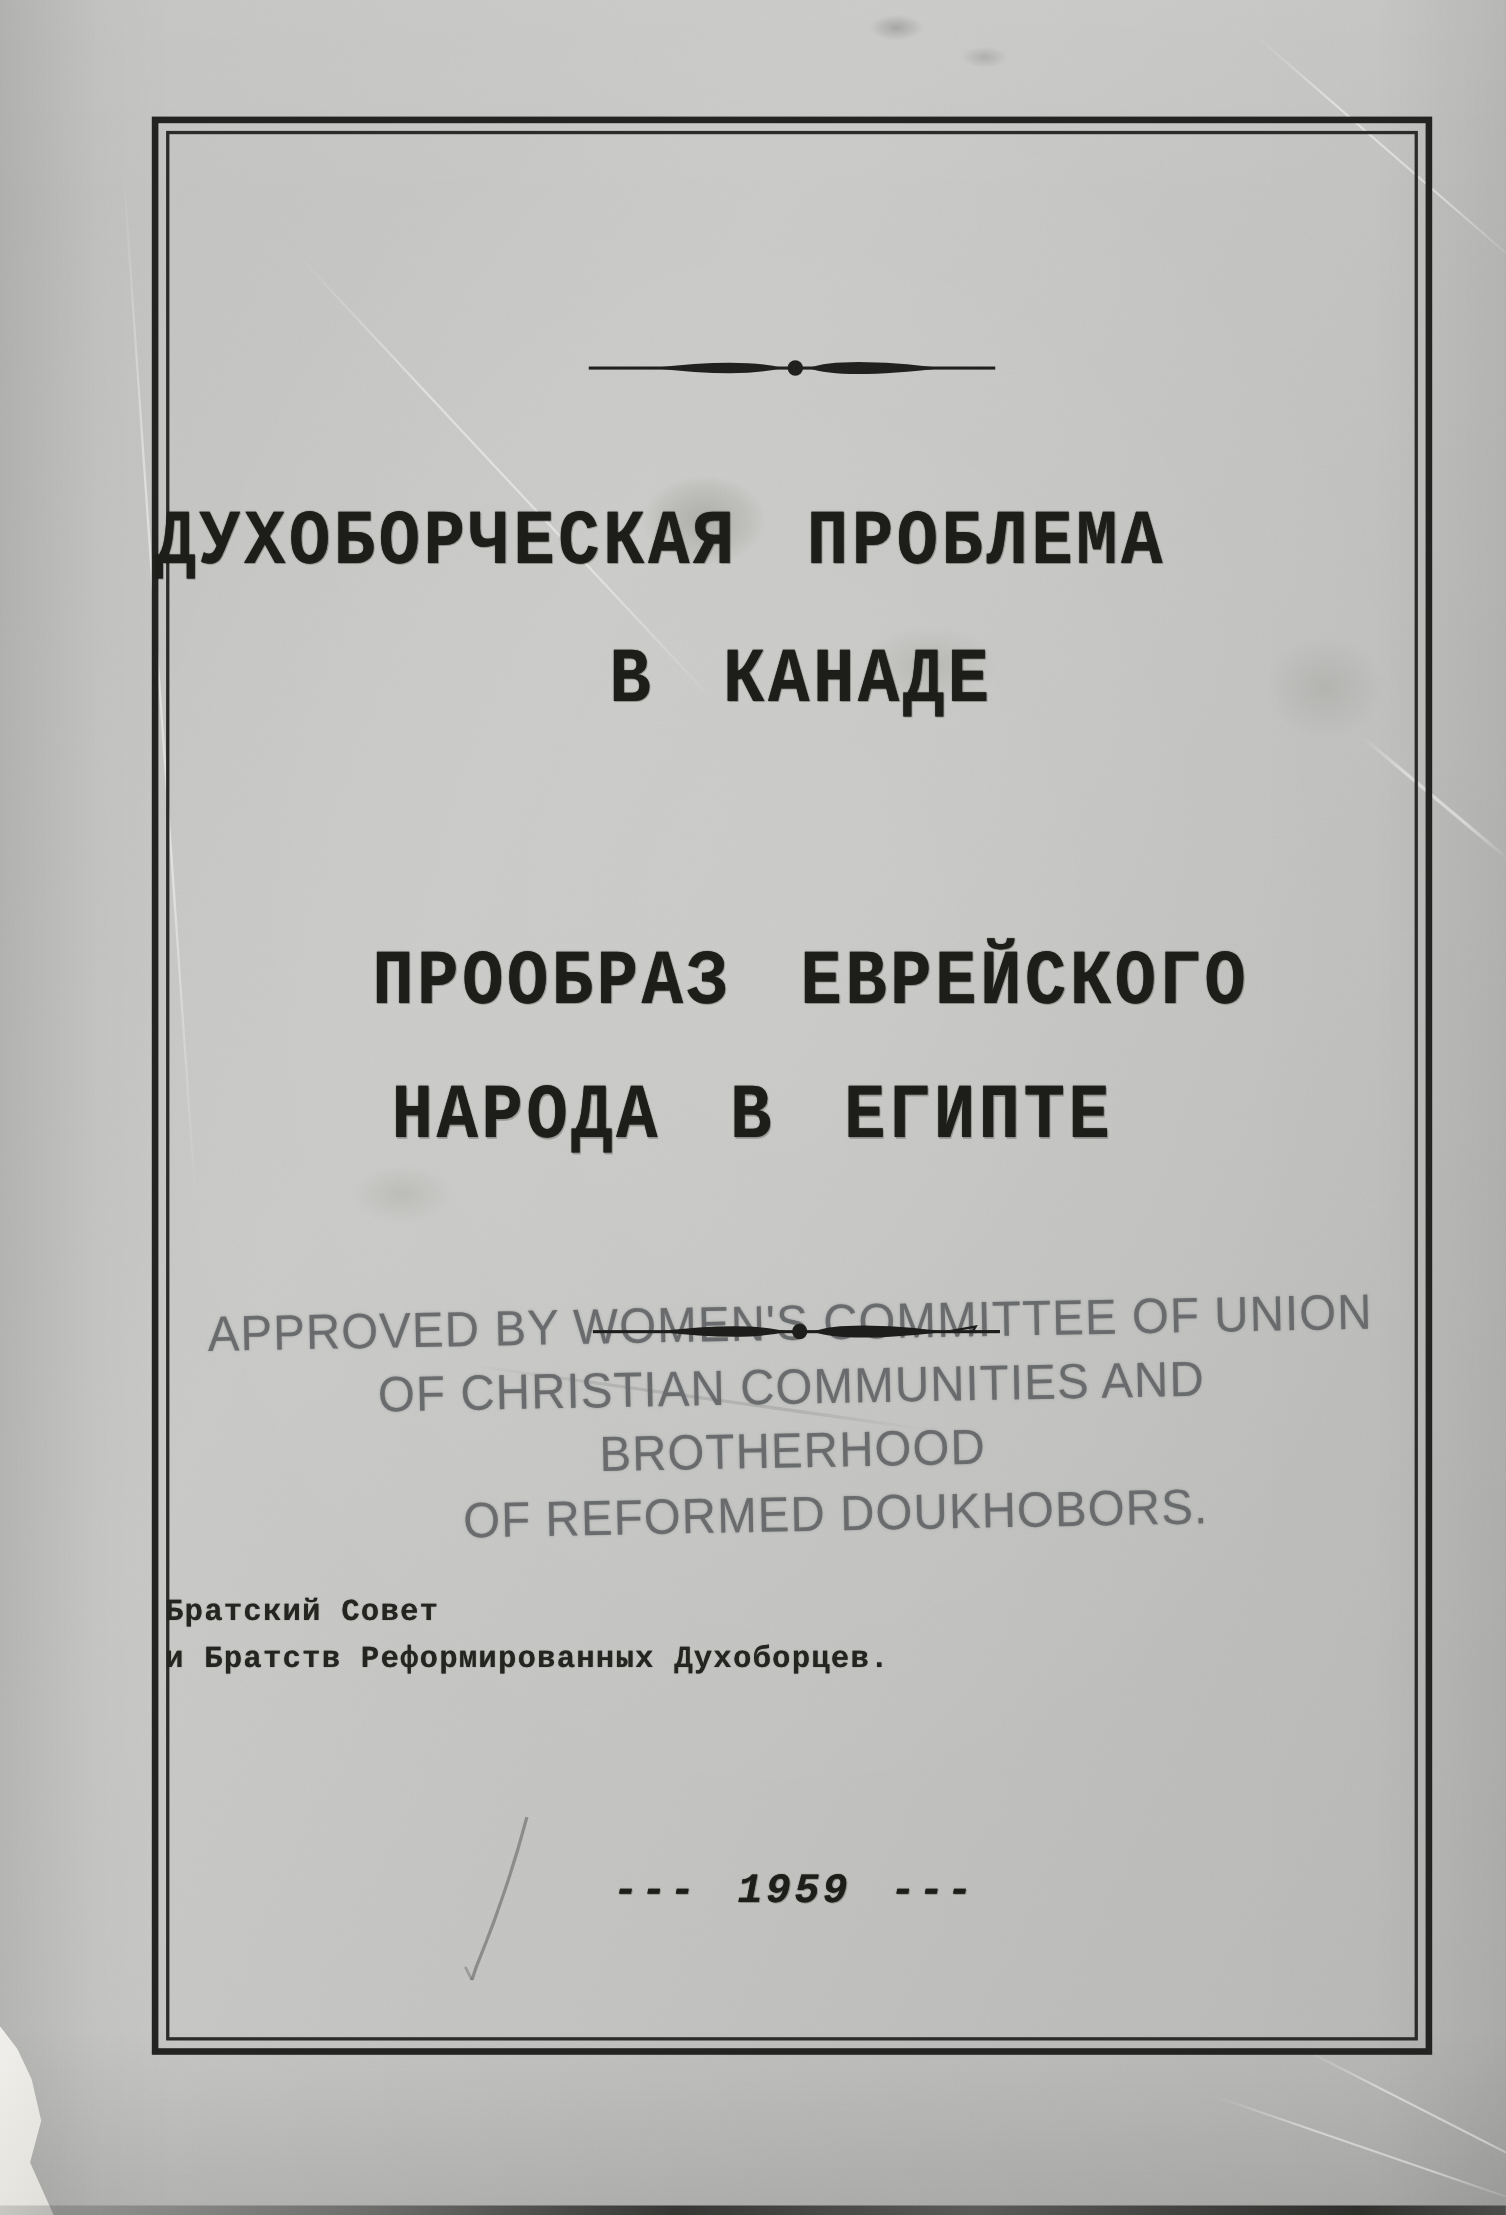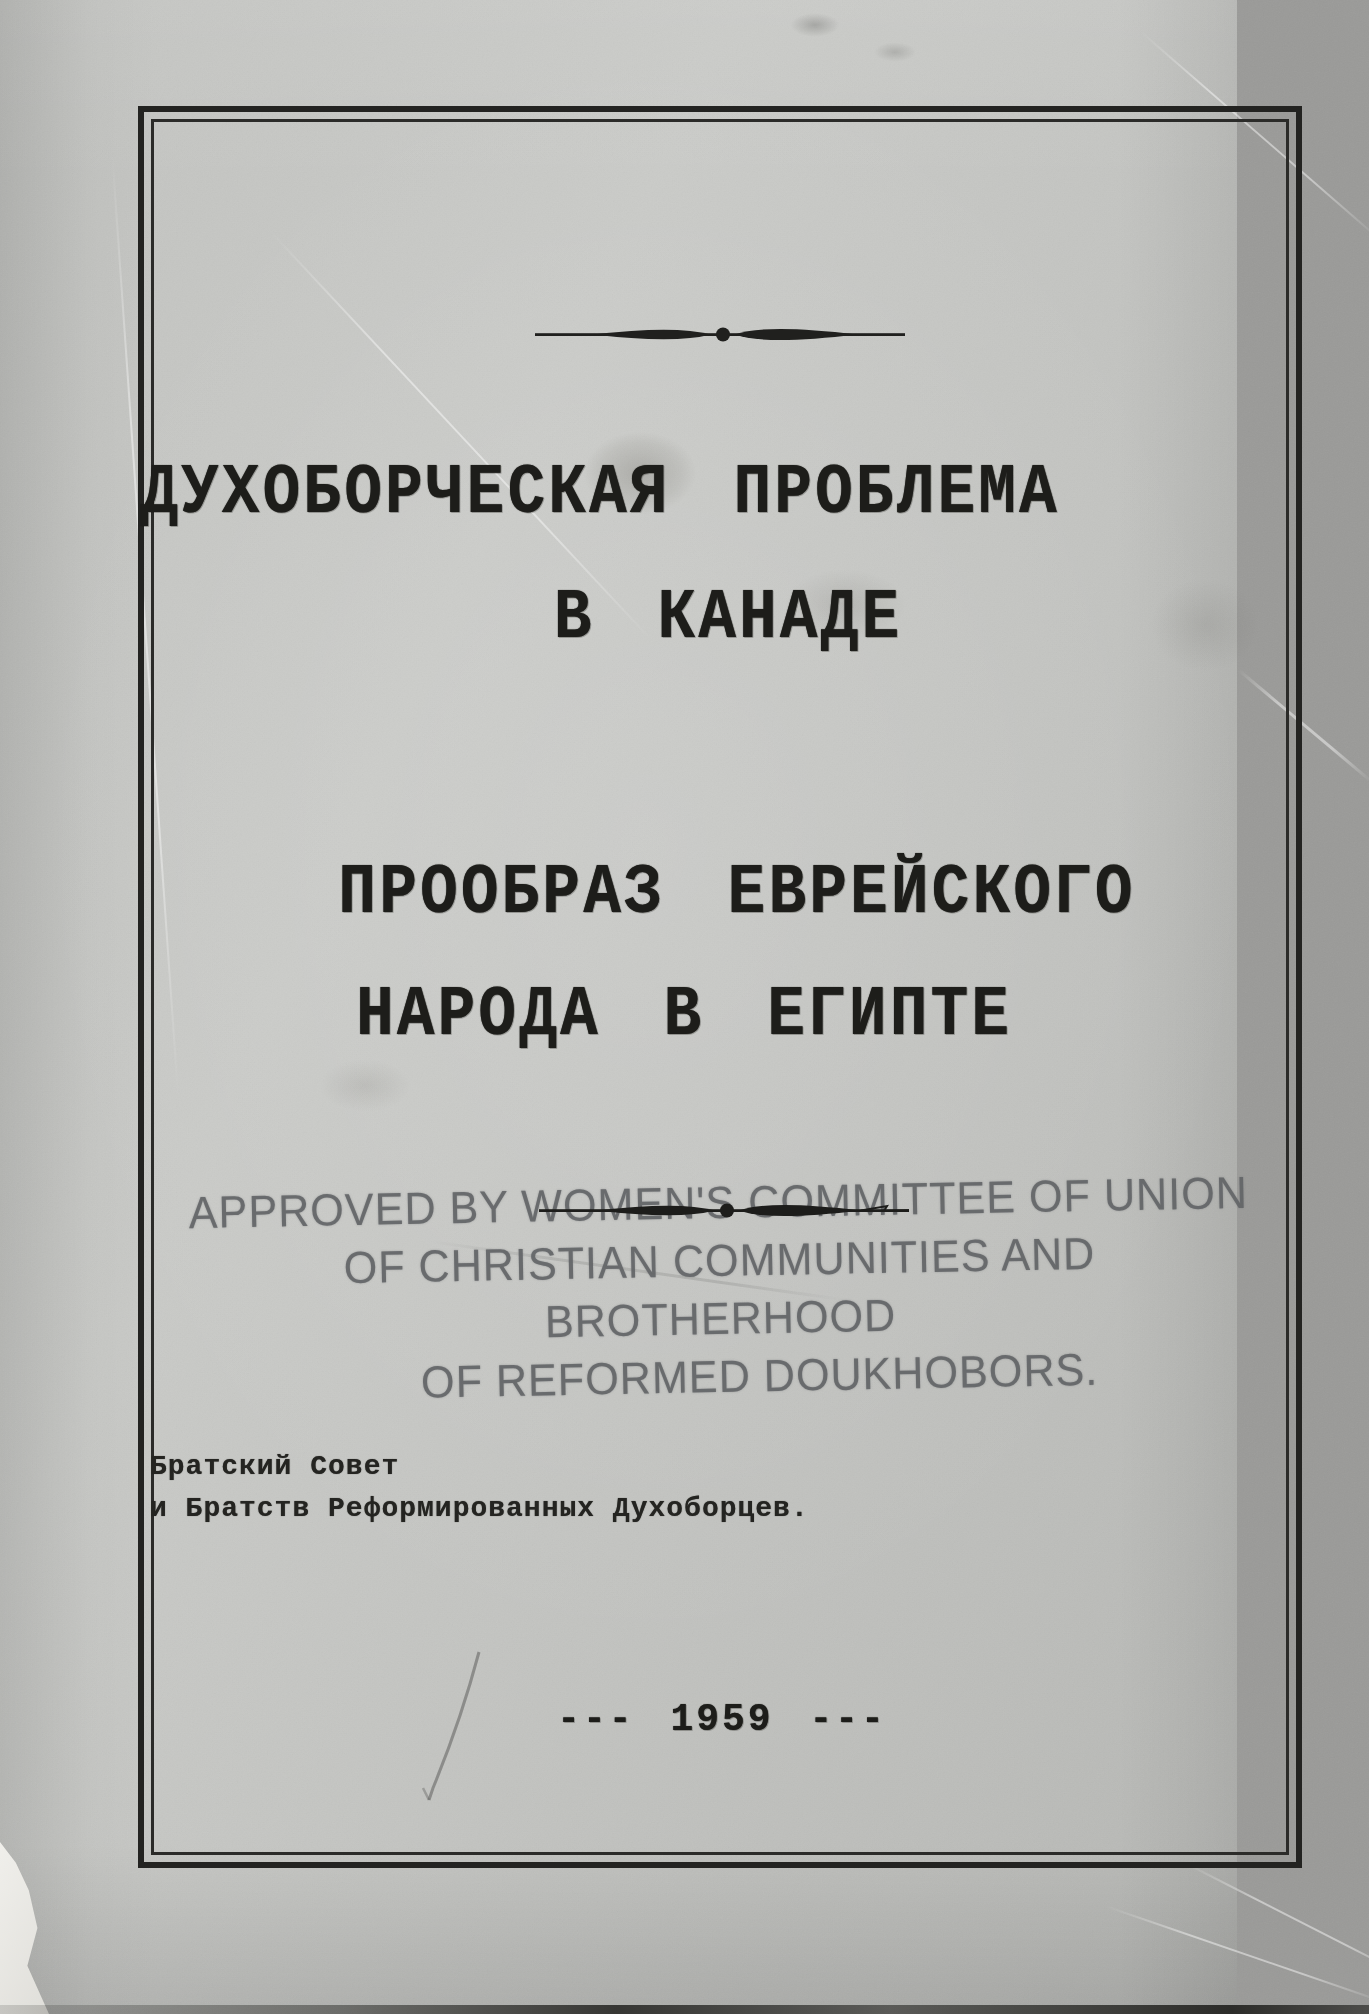--- a/index.html
+++ b/index.html
@@ -1,20 +1,20 @@
 <!DOCTYPE html>
 <html><head>
 <meta charset="utf-8">
 <style>
   html, body { margin: 0; padding: 0; }
   body { width: 1369px; height: 2014px; overflow: hidden; background: #9a9a98; }
 
   .page {
     position: relative;
-    width: 1237px;
+    width: 1369px;
     height: 2014px;
     background:
       radial-gradient(ellipse 900px 1200px at 52% 42%, rgba(255,255,255,0.10), rgba(255,255,255,0) 70%),
       linear-gradient(to right, rgba(0,0,0,0.10) 0px, rgba(0,0,0,0.02) 90px, rgba(0,0,0,0) 160px),
       linear-gradient(to left, rgba(0,0,0,0.07) 0px, rgba(0,0,0,0) 120px),
       linear-gradient(to bottom, rgba(255,255,255,0.05) 0px, rgba(0,0,0,0) 200px),
       linear-gradient(to top, rgba(0,0,0,0.10) 0px, rgba(0,0,0,0) 170px),
       linear-gradient(115deg, #c2c3c0 0%, #c9cac7 34%, #c3c4c1 58%, #bcbdba 82%, #b6b7b4 100%);
     font-family: "Liberation Sans", sans-serif;
   }
@@ -189,18 +189,18 @@
   <div class="publisher-block">
     <div>Братский Совет</div>
     <div>и Братств Реформированных Духоборцев.</div>
   </div>
 
   <svg class="pencil-mark" width="110" height="170" viewBox="0 0 110 170">
     <path d="M74,12 Q56,80 28,148 L24,160" stroke="rgba(95,95,92,0.55)" stroke-width="3" fill="none"></path>
     <path d="M24,160 L18,148" stroke="rgba(95,95,92,0.4)" stroke-width="2.5" fill="none"></path>
   </svg>
 
-  <div class="tw year-line" style="left:722px; top:1698px;">--- 1959 ---</div>
+  <div class="tw year-line" style="left:722px; top:1698px;font-style:italic;">--- 1959 ---</div>
 
   <div class="torn-corner"></div>
   <div class="bottom-edge"></div>
 
 </div>
 
 </body></html>

